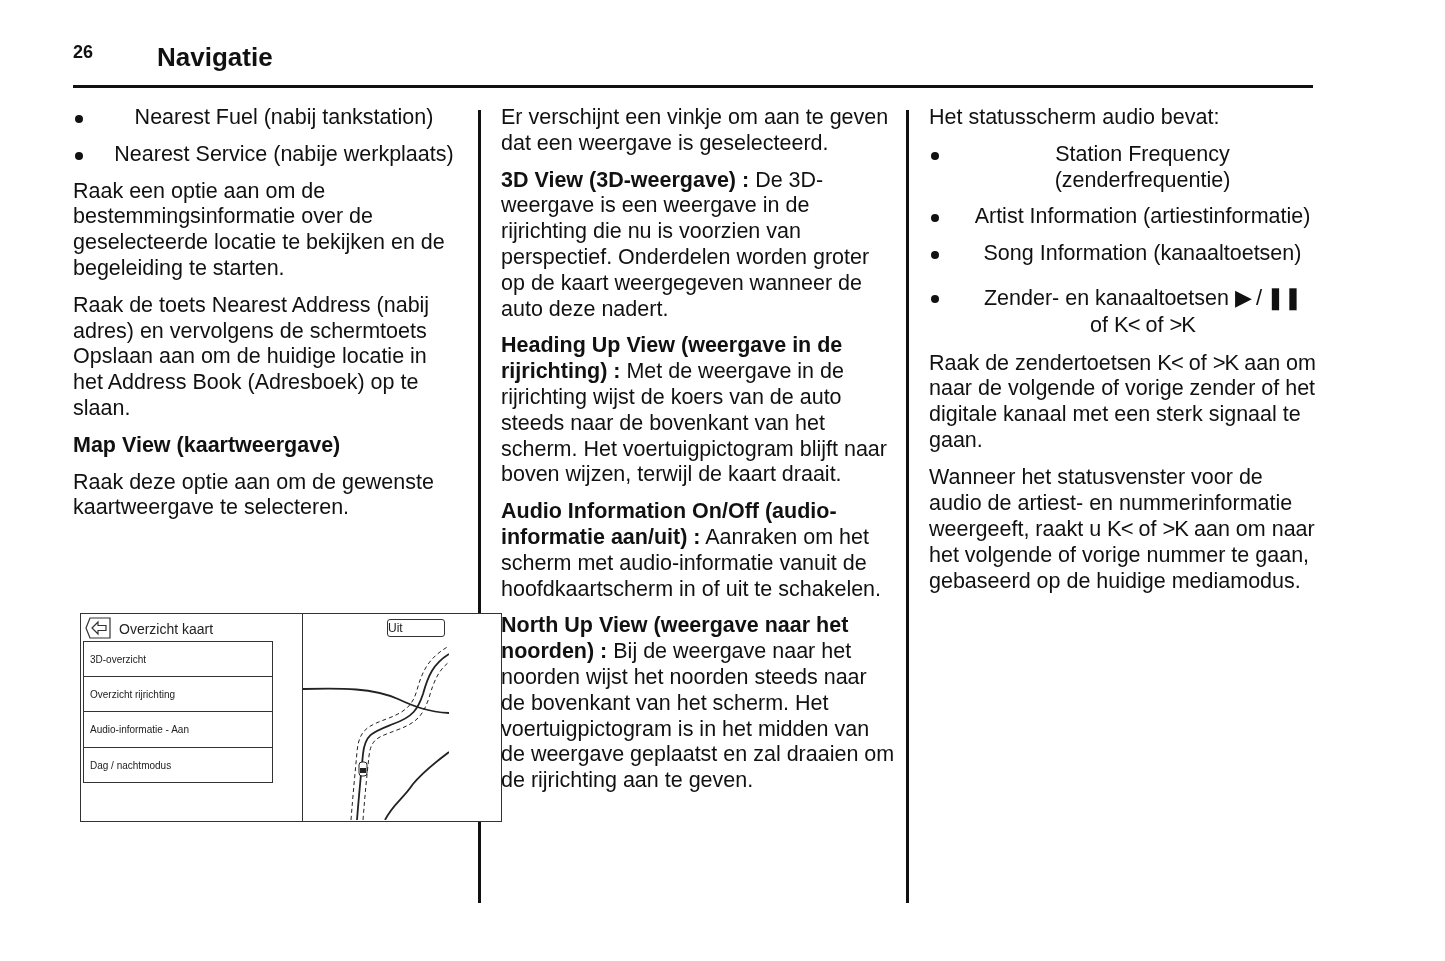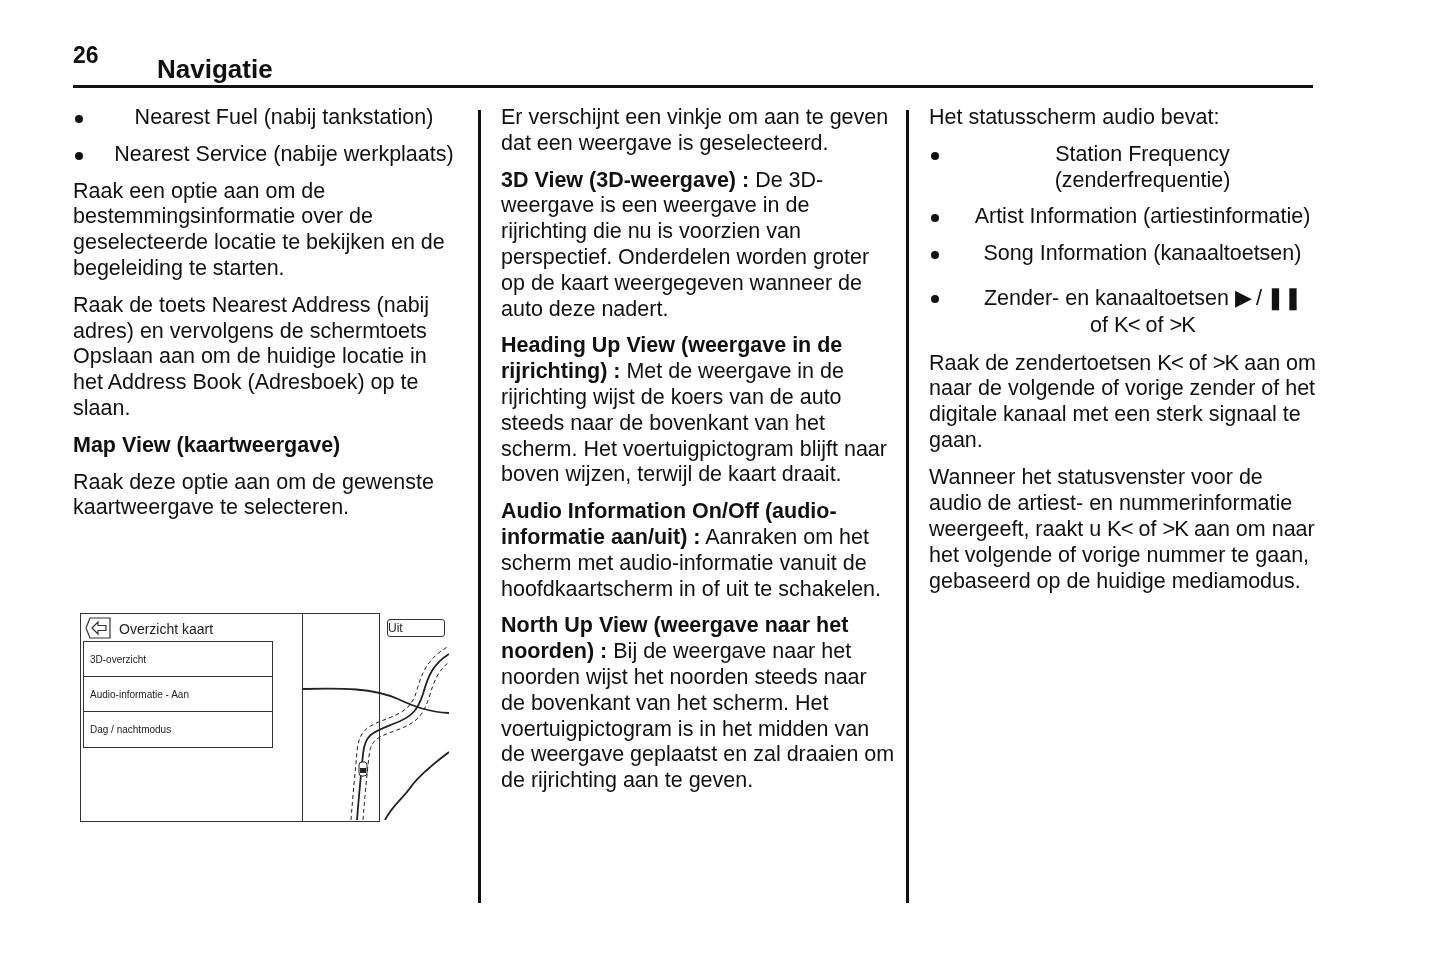--- a/index.html
+++ b/index.html
@@ -1,22 +1,22 @@
 <!DOCTYPE html>
 <html><head>
 <meta charset="utf-8">
 <style>
   html, body { margin: 0; padding: 0; background: #ffffff; }
   body {
     width: 1445px; height: 961px; position: relative; overflow: hidden;
     font-family: "Liberation Sans", sans-serif; color: #111111;
   }
   .page-header { position: absolute; left: 73px; top: 40px; width: 1240px; height: 48px; }
-  .page-number { position: absolute; left: 0; top: 2px; font-size: 23px; font-weight: bold; }
-  .page-title { position: absolute; left: 84px; top: 2px; font-size: 26px; font-weight: bold; margin-top: 12px; }
+  .page-number { position: absolute; left: 0; top: 2px; font-size: 18px; font-weight: bold; }
+  .page-title { position: absolute; left: 84px; top: 2px; font-size: 26px; font-weight: bold; }
   .header-rule { position: absolute; left: 0; top: 45px; width: 1240px; height: 3px; background: #111111; }
 
   .col { position: absolute; top: 105px; font-size: 21.5px; line-height: 25.8px; }
   .col-left { left: 73px; width: 385px; }
   .col-mid { left: 501px; width: 395px; }
   .col-right { left: 929px; width: 390px; }
 
   .divider { position: absolute; width: 2.5px; background: #111111; top: 110px; height: 793px; }
   .divider-1 { left: 478px; }
   .divider-2 { left: 906px; }
@@ -26,21 +26,21 @@
   ul.bullets li { position: relative; padding-left: 37px; margin-bottom: 11px; }
   ul.bullets li .dot {
     position: absolute; left: 2px; top: 10px; width: 8px; height: 8px; border-radius: 50%; background: #111111;
   }
   .subhead { font-weight: bold; margin-bottom: 11px; }
   .bold { font-weight: bold; margin-top: 44px; }
 
   .sym { font-size: 22px; letter-spacing: -1px; }
 
   
-  .screen { position: absolute; left: 80px; top: 613px; width: 300px; height: 209px;
+  .screen { position: absolute; left: 80px; top: 613px; width: 422px; height: 209px;
     border: 1.5px solid #333; box-sizing: border-box; background: #fff; }
   .screen-menu { position: absolute; left: 0; top: 0; width: 222px; height: 100%; border-right: 1.5px solid #333; box-sizing: border-box; }
   .screen-titlebar { position: absolute; left: 2px; top: 2px; height: 24px; width: 218px; }
   .back-btn { position: absolute; left: 2px; top: 1px; width: 26px; height: 22px; }
   .screen-title { position: absolute; left: 36px; top: 5px; font-size: 14px; color: #222; }
   .menu-list { position: absolute; left: 2px; top: 27px; width: 190px; }
   .menu-item { position: relative; height: 35.5px; border: 1.2px solid #333; border-top: none; box-sizing: border-box;
     font-size: 10px; color: #222; padding-left: 6px; line-height: 35px; background: #fff; }
   .menu-item:first-child { border-top: 1.2px solid #333; }
   .check { position: absolute; right: 10px; top: 0; font-size: 18px; line-height: 34px; }
@@ -75,20 +75,21 @@
   <div class="screen-menu">
     <div class="screen-titlebar">
       <svg class="back-btn" viewBox="0 0 26 22">
         <path d="M5 1 H25 V21 H5 L1 11 Z" fill="none" stroke="#333" stroke-width="1.2"></path>
         <path d="M7 11 L13 5 V8.5 H21 V13.5 H13 V17 Z" fill="none" stroke="#333" stroke-width="1.2"></path>
       </svg>
       <span class="screen-title">Overzicht kaart</span>
     </div>
     <div class="menu-list">
       <div class="menu-item"><span>3D-overzicht</span></div>
+      <div class="menu-item"><span>Overzicht rijrichting</span></div>
       <div class="menu-item"><span>Audio-informatie - Aan</span></div>
       <div class="menu-item"><span>Dag / nachtmodus</span></div>
     </div>
   </div>
   <div class="map">
     <svg width="146" height="206" viewBox="0 0 146 206">
       <path d="M0 75 C40 74 70 74 95 85 C110 92 125 98 146 99" fill="none" stroke="#222" stroke-width="1.8"></path>
       <path d="M54 206 C56 180 58 160 60 140 C62 120 70 118 90 110 C110 103 115 95 120 80 C125 62 130 50 146 40" fill="none" stroke="#222" stroke-width="1.8"></path>
       <path d="M48 206 C50 180 52 160 54 138 C56 115 65 112 86 104 C104 97 110 90 114 76 C119 58 125 44 146 32" fill="none" stroke="#222" stroke-width="1" stroke-dasharray="4 3"></path>
       <path d="M60 206 C62 180 64 160 66 142 C68 124 76 123 94 116 C116 108 120 100 126 84 C131 66 136 56 146 48" fill="none" stroke="#222" stroke-width="1" stroke-dasharray="4 3"></path>

